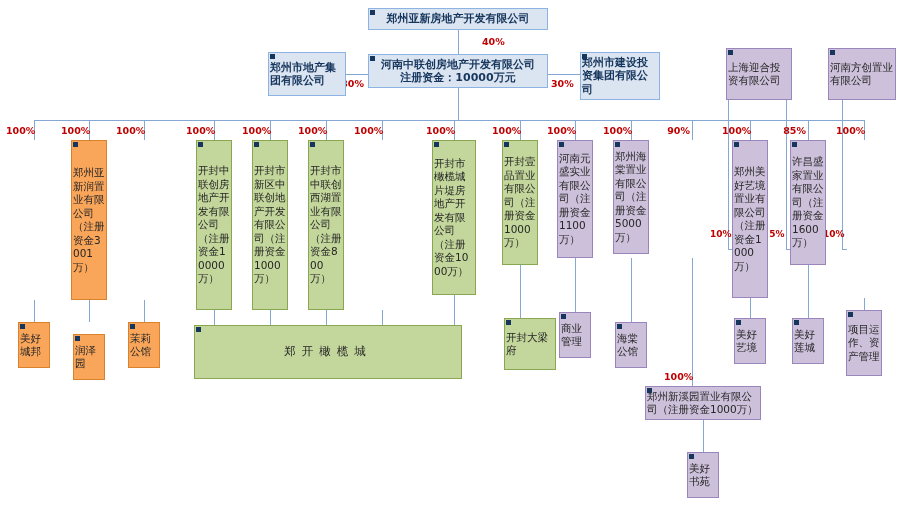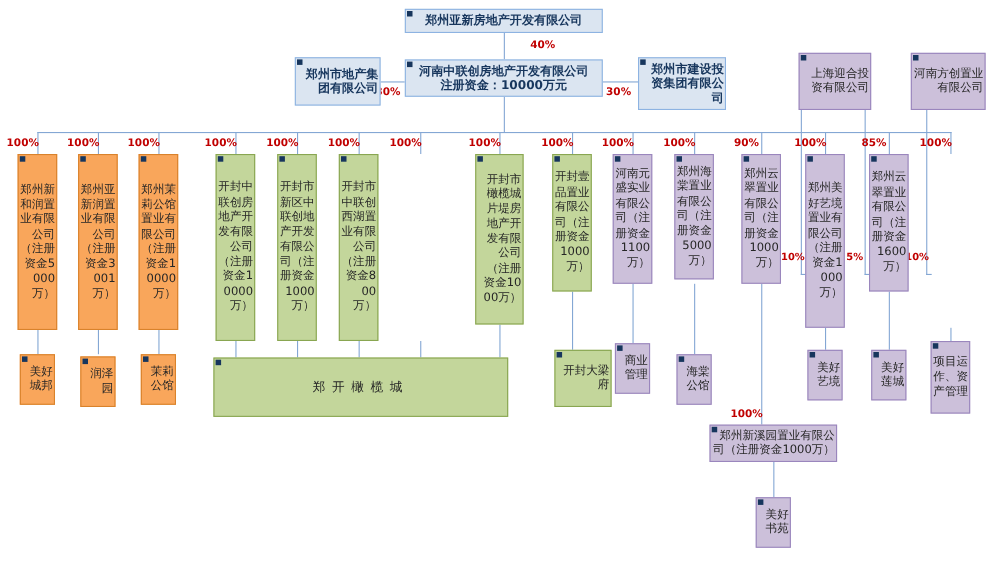--- a/index.html
+++ b/index.html
@@ -3,21 +3,21 @@
 <meta charset="utf-8">
 <style>
   html,body{margin:0;padding:0;background:#fff;}
   .canvas{
     position:relative;width:914px;height:521px;background:#ffffff;overflow:hidden;
     font-family:"DejaVu Sans",sans-serif;
   }
   .node{
     position:absolute;box-sizing:border-box;border:1px solid;
     display:flex;align-items:center;justify-content:center;
-    text-align:right;font-size:10.5px;line-height:13.5px;color:#262626;
+    text-align:left;font-size:10.5px;line-height:13.5px;color:#262626;
     padding:2px 1px;word-break:break-all;white-space:pre-wrap;
   }
   .node::before{
     content:"";position:absolute;top:1px;left:1px;width:5px;height:5px;background:#17365d;
   }
   .blue{background:#dbe5f1;border-color:#8db3e2;color:#17365d;font-weight:bold;font-size:11px;}
   .orange{background:#f9a65b;border-color:#d9822b;}
   .green{background:#c3d69b;border-color:#89a651;}
   .purple{background:#ccc0da;border-color:#9a86bd;}
   .col{flex-direction:column;}
@@ -115,36 +115,33 @@
     <div>河南中联创房地产开发有限公司</div>
     <div>注册资金：10000万元</div>
   </div>
 
   <div class="node blue" style="left:580px;top:52px;width:80px;height:48px">郑州市建设投资集团有限公司</div>
   <div class="node blue" style="left:268px;top:52px;width:78px;height:44px">郑州市地产集团有限公司</div>
 
   <div class="node purple" style="left:726px;top:48px;width:66px;height:52px">上海迎合投资有限公司</div>
   <div class="node purple" style="left:828px;top:48px;width:68px;height:52px">河南方创置业有限公司</div>
 
-  <div class="node orange" style="left:16px;top:140px;width:36px;height:160px">郑州新和润置业有限公司（注册资金5000万）</div>
   <div class="node orange" style="left:71px;top:140px;width:36px;height:160px">郑州亚新润置业有限公司（注册资金3001万）</div>
-  <div class="node orange" style="left:126px;top:140px;width:36px;height:160px">郑州茉莉公馆置业有限公司（注册资金10000万）</div>
   <div class="node green" style="left:196px;top:140px;width:36px;height:170px">开封中联创房地产开发有限公司（注册资金10000万）</div>
   <div class="node green" style="left:252px;top:140px;width:36px;height:170px">开封市新区中联创地产开发有限公司（注册资金1000万）</div>
   <div class="node green" style="left:308px;top:140px;width:36px;height:170px">开封市中联创西湖置业有限公司（注册资金800万）</div>
   <div class="node green" style="left:432px;top:140px;width:44px;height:155px">开封市橄榄城片堤房地产开发有限公司（注册资金1000万）</div>
   <div class="node green" style="left:502px;top:140px;width:36px;height:125px">开封壹品置业有限公司（注册资金1000万）</div>
   <div class="node purple" style="left:557px;top:140px;width:36px;height:118px">河南元盛实业有限公司（注册资金1100万）</div>
   <div class="node purple" style="left:613px;top:140px;width:36px;height:114px">郑州海棠置业有限公司（注册资金5000万）</div>
-  <div class="node purple" style="left:674px;top:140px;width:36px;height:118px">郑州云翠置业有限公司（注册资金1000万）</div>
   <div class="node purple" style="left:732px;top:140px;width:36px;height:158px">郑州美好艺境置业有限公司（注册资金1000万）</div>
-  <div class="node purple" style="left:790px;top:140px;width:36px;height:125px">郑州云翠置业有限公司（注册资金1600万）</div>
+  <div class="node purple" style="left:790px;top:140px;width:36px;height:125px">许昌盛家置业有限公司（注册资金1600万）</div>
 
   <div class="node orange" style="left:18px;top:322px;width:32px;height:46px">美好城邦</div>
-  <div class="node orange" style="left:73px;top:324px;width:32px;height:46px">润泽园</div>
+  <div class="node orange" style="left:73px;top:334px;width:32px;height:46px">润泽园</div>
   <div class="node orange" style="left:128px;top:322px;width:32px;height:46px">茉莉公馆</div>
 
   <div class="node green wide-label" style="left:194px;top:325px;width:268px;height:54px">郑开橄榄城</div>
 
   <div class="node green" style="left:504px;top:318px;width:52px;height:52px">开封大梁府</div>
   <div class="node purple" style="left:559px;top:312px;width:32px;height:46px">商业管理</div>
   <div class="node purple" style="left:615px;top:322px;width:32px;height:46px">海棠公馆</div>
   <div class="node purple" style="left:734px;top:318px;width:32px;height:46px">美好艺境</div>
   <div class="node purple" style="left:792px;top:318px;width:32px;height:46px">美好莲城</div>
   <div class="node purple" style="left:846px;top:310px;width:36px;height:66px">项目运作、资产管理</div>

